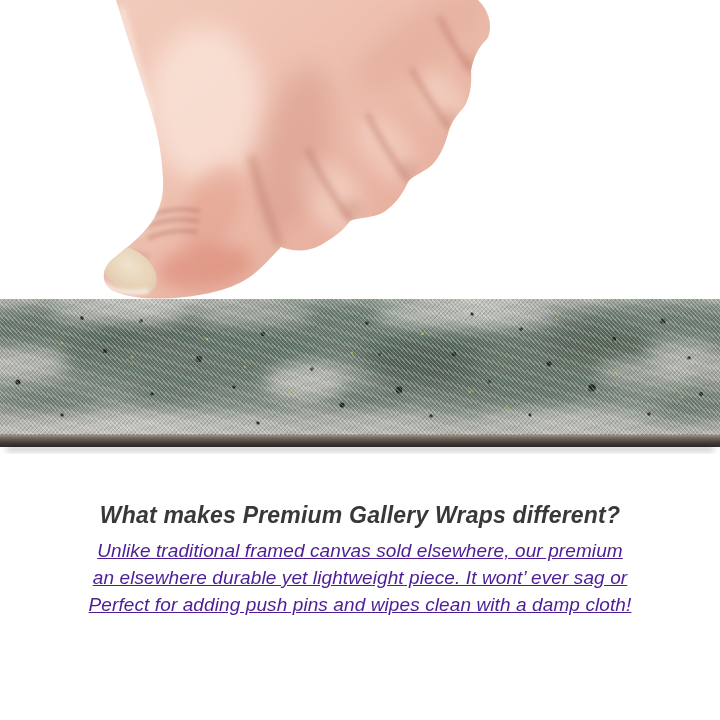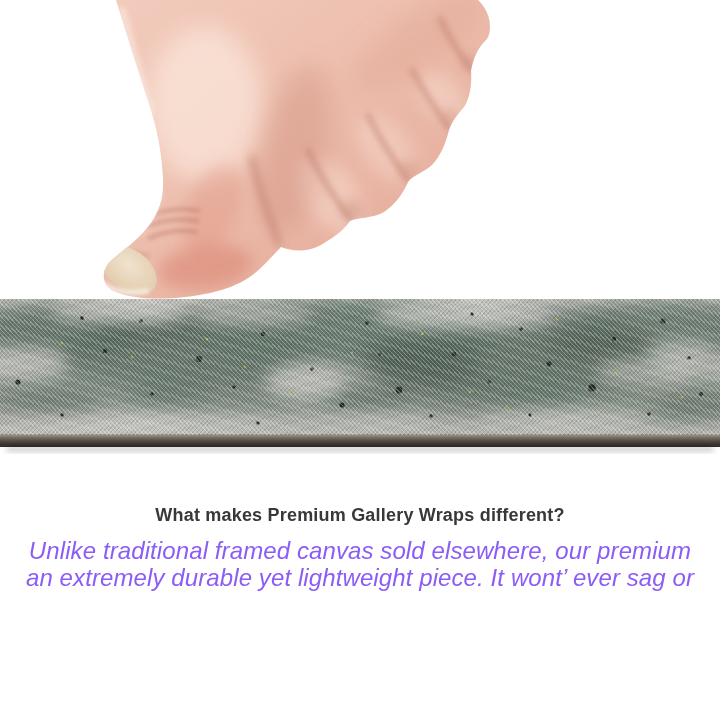--- a/index.html
+++ b/index.html
@@ -15,26 +15,26 @@
     background-image:
       repeating-linear-gradient(47deg, rgba(255,255,255,0.30) 0px, rgba(255,255,255,0.30) 1px, rgba(0,0,0,0) 1px, rgba(0,0,0,0) 3px),
       repeating-linear-gradient(-47deg, rgba(38,44,38,0.16) 0px, rgba(38,44,38,0.16) 1px, rgba(0,0,0,0) 1px, rgba(0,0,0,0) 3px);
     pointer-events:none;
   }
   .caption{
     position:absolute;top:501px;left:0;width:720px;text-align:center;
   }
   .caption-heading{
     margin:0 0 7px 0;
-    font-weight:700;font-size:18px;line-height:29px;
+    font-style:italic;font-weight:700;font-size:23px;line-height:29px;
     letter-spacing:0.2px;color:#383838;
   }
   .caption-line{
-    margin:0;font-style:italic;font-weight:400;font-size:24px;line-height:27px;
-    letter-spacing:0.1px;color:#8b5cf6;
+    margin:0;font-style:italic;font-weight:400;font-size:19px;line-height:27px;
+    letter-spacing:0.1px;color:#4c1d95;text-decoration:underline;
   }
 </style>
 </head>
 <body>
 
 <div class="stage">
 
   <svg class="hand-svg" viewBox="0 0 720 300" aria-hidden="true">
     <defs>
       <linearGradient id="skinGrad" x1="0" y1="0" x2="1" y2="1">
@@ -233,16 +233,17 @@
       <rect x="0" y="137" width="720" height="13" fill="url(#edgeGrad)"></rect>
 
       <rect x="6" y="150" width="708" height="4" rx="2" fill="rgba(0,0,0,0.28)" filter="url(#cb3)"></rect>
     </svg>
     <div class="weave"></div>
   </div>
 
   <div class="caption">
     <h2 class="caption-heading">What makes Premium Gallery Wraps different?</h2>
     <p class="caption-line">Unlike traditional framed canvas sold elsewhere, our premium</p>
-    <p class="caption-line">an extremely durable yet lightweight piece. It wont’ ever sag or</p>
+    <p class="caption-line">an elsewhere durable yet lightweight piece. It wont’ ever sag or</p>
+    <p class="caption-line">Perfect for adding push pins and wipes clean with a damp cloth!</p>
   </div>
 
 </div>
 
 </body></html>

